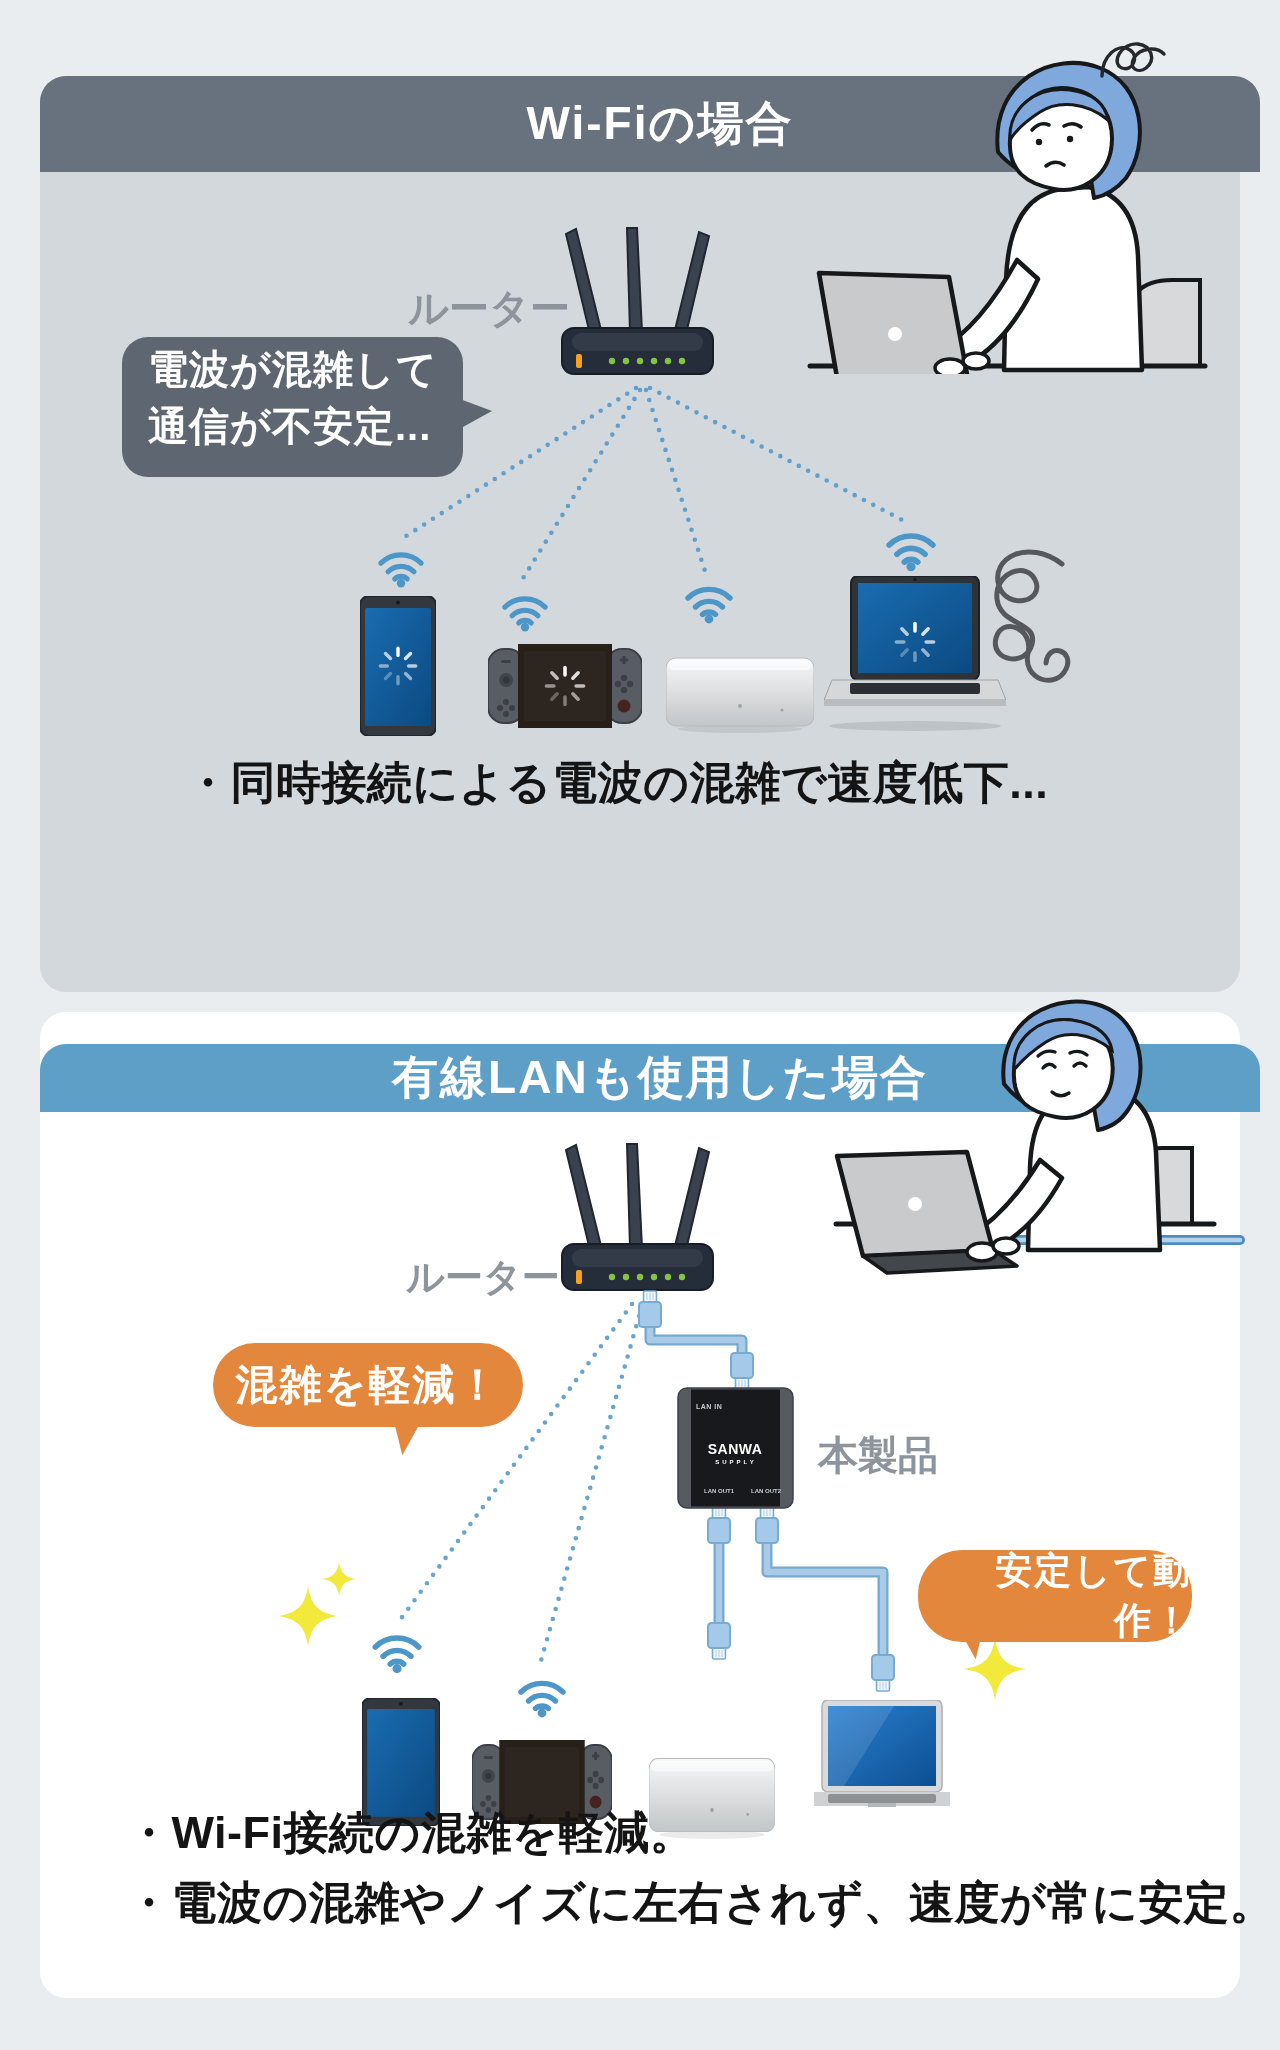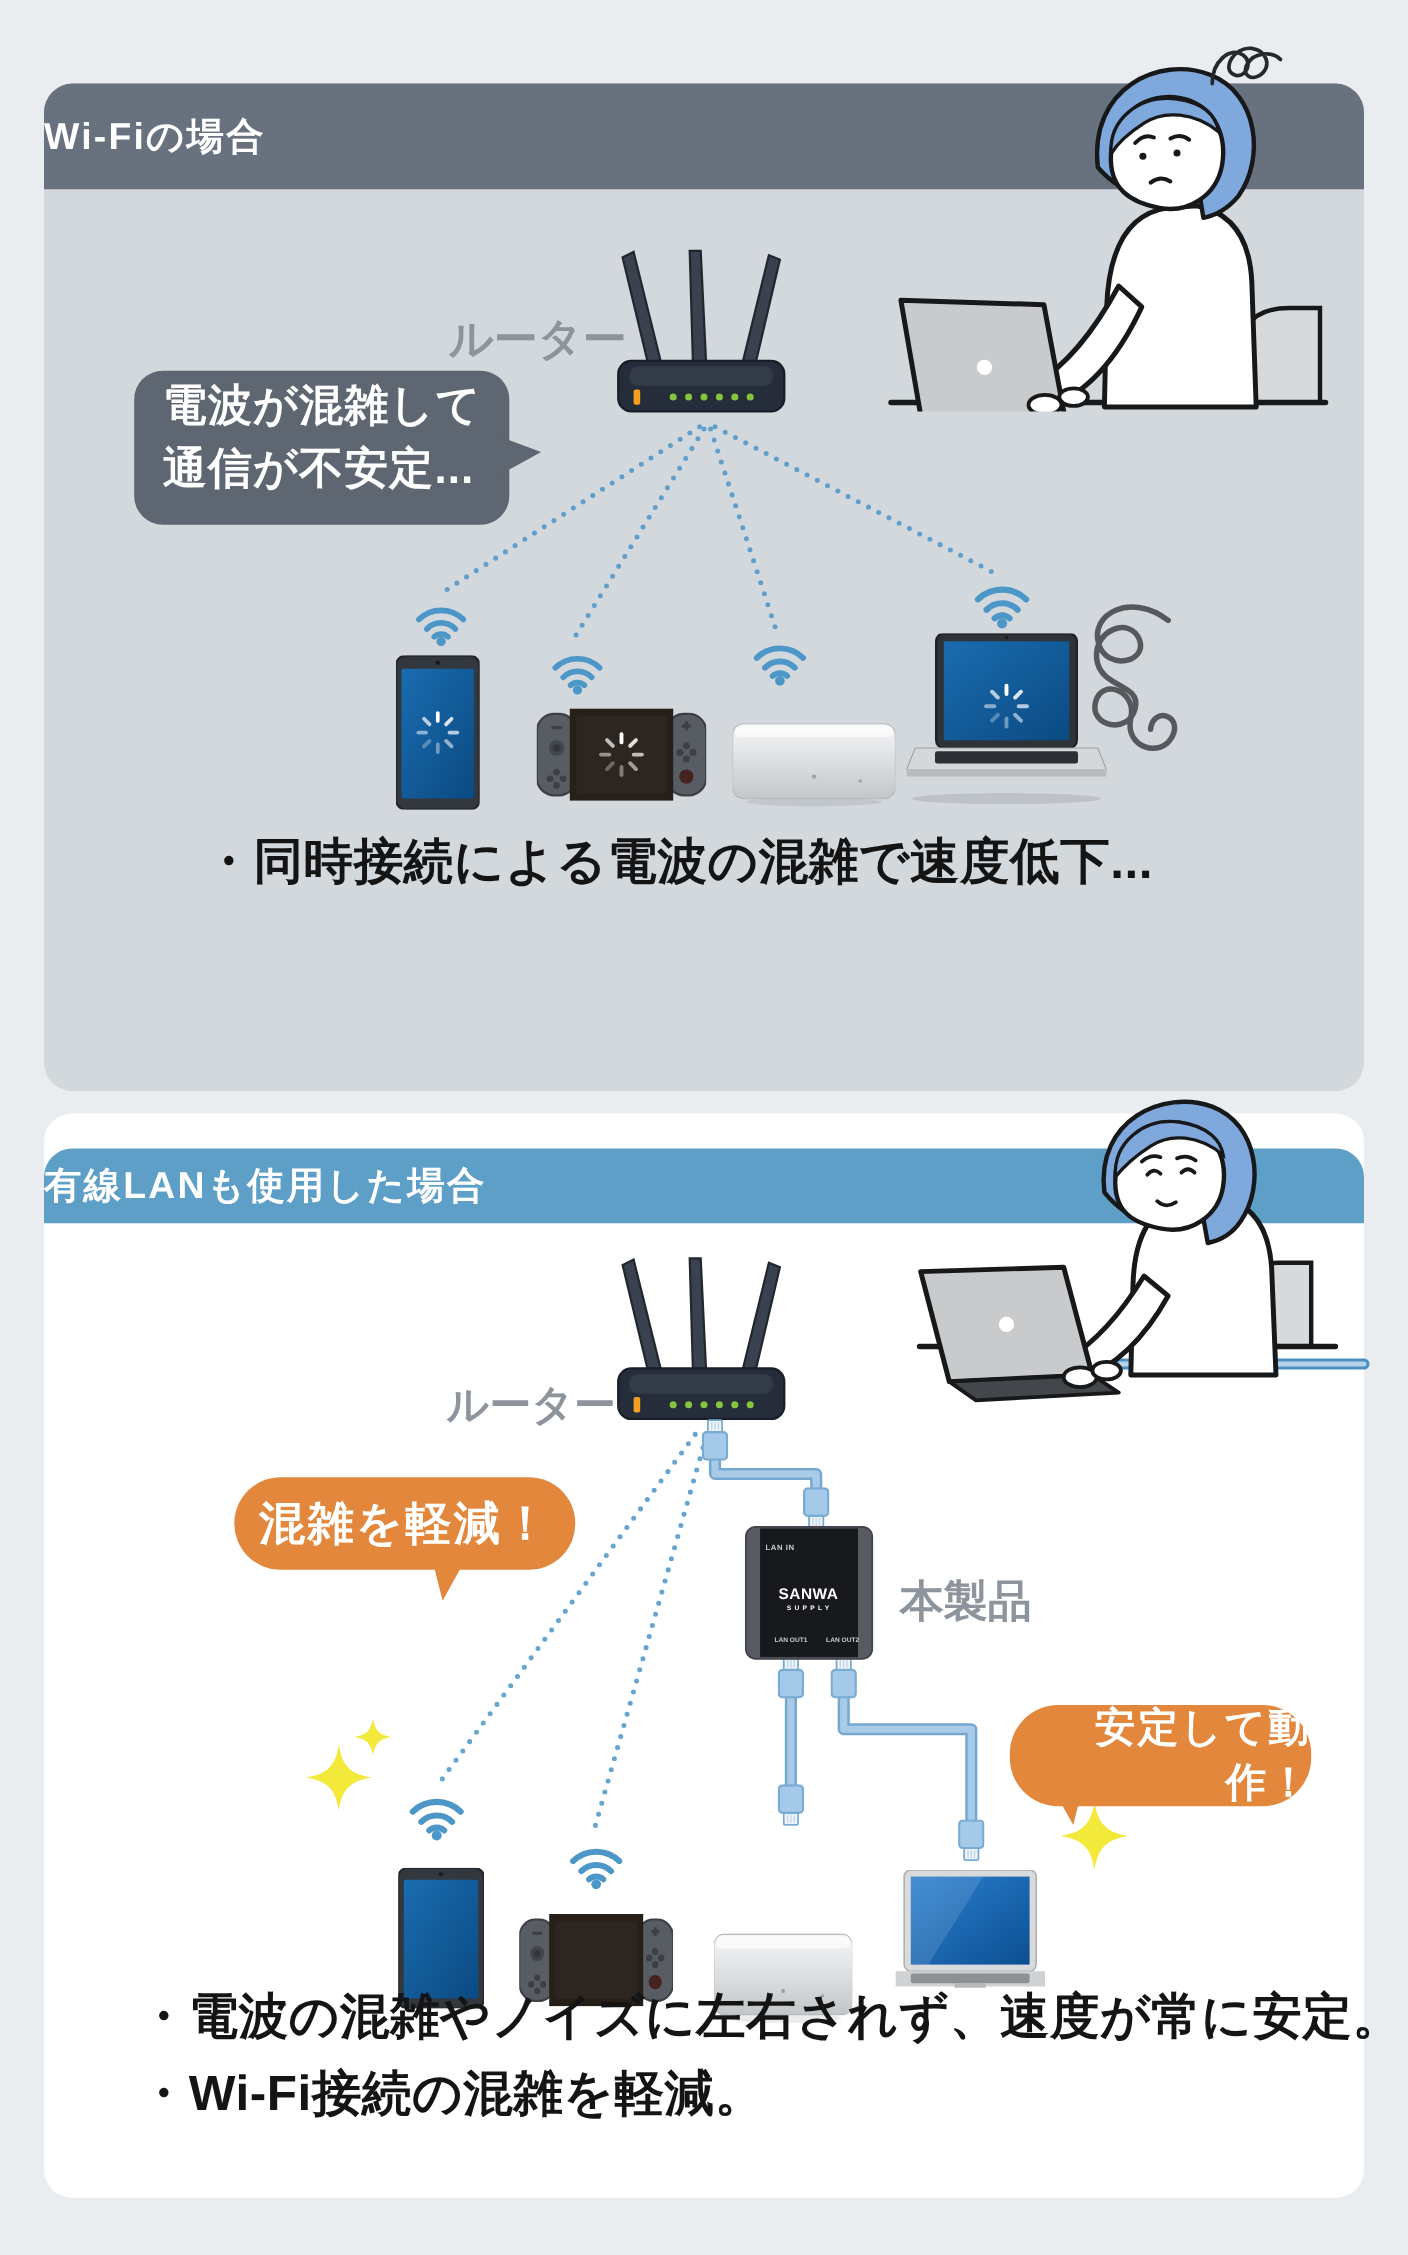--- a/index.html
+++ b/index.html
@@ -1,23 +1,23 @@
 <!DOCTYPE html>
 <html style="--page-bg: #e9edf0; --panel1-bg: #d3d8dd; --panel1-header: #68717e; --bubble-gray: #5d6671; --panel2-bg: #ffffff; --panel2-header: #5d9fc7; --bubble-orange: #e3873c; --wifi-blue: #4d96c8; --cable-blue: #aacbe8; --cable-edge: #74a8d0; --sparkle-yellow: #f2e93a; --led-green: #86c440; --led-orange: #f5a01e; --label-gray: #8e949b; --text-dark: #141414;"><head>
 <meta charset="utf-8">
 <style>
   html,body{margin:0;padding:0;background:#e9edf0;}
   .stage{position:relative;width:1280px;height:2050px;overflow:hidden;
          font-family:"Liberation Sans","DejaVu Sans",sans-serif;background:var(--page-bg,#e9edf0);}
   .abs{position:absolute;}
   .group{display:contents;}
   .panel-bg{border-radius:26px;}
-  .panel-header{display:flex;align-items:center;justify-content:flex-start;
+  .panel-header{display:flex;align-items:center;justify-content:center;
                 border-radius:26px 26px 0 0;color:#fff;font-weight:bold;
-                font-size:34px;letter-spacing:2px;z-index:1;}
+                font-size:46px;letter-spacing:2px;z-index:1;padding-left:20px;}
   .label-gray{color:var(--label-gray,#8e949b);font-weight:bold;z-index:2;font-family:Liberation Serif, serif;}
   .bubble-gray{background:var(--bubble-gray,#5d6671);color:#fff;font-weight:bold;
                font-size:40px;line-height:57px;border-radius:26px;padding:4px 0 0 26px;
                z-index:3;letter-spacing:1px;}
   .tail-right{width:0;height:0;border-top:15px solid transparent;border-bottom:22px solid transparent;
               border-left:40px solid var(--bubble-gray,#5d6671);z-index:3;}
   .bubble-orange{background:var(--bubble-orange,#e3873c);color:#fff;font-weight:bold;
                  display:flex;align-items:center;justify-content:center;
                  border-radius:44px;z-index:3;letter-spacing:2px;text-align:right;}
   .tail-orange-dr{width:0;height:0;border-top:32px solid var(--bubble-orange,#e3873c);
@@ -351,22 +351,22 @@
       </svg>
     <svg class="abs z2" style="left:649px;top:1750px" width="126" height="90" viewBox="0 0 148 84" preserveAspectRatio="none">
         <use href="#minidev"></use>
       </svg>
     <svg class="abs z2" style="left:814px;top:1700px" width="136" height="124" viewBox="0 0 136 124">
         <use href="#laptop2dev"></use>
       </svg>
 
     
     <div class="abs bullets" style="left:126px;top:1798px;">
+      <div>・Wi-Fi接続の混雑を軽減。</div>
       <div>・電波の混雑やノイズに左右されず、速度が常に安定。</div>
-      <div>・Wi-Fi接続の混雑を軽減。</div>
     </div>
   </section>
 
   
   <svg class="abs z2" style="left:816px;top:960px" width="430" height="320" viewBox="0 0 430 320">
     <g>
       <path d="M304,264 V226 Q304,188 346,188 H376 V264 Z" fill="#d7d9db" stroke="#17181a" stroke-width="4"></path>
     </g>
     <path d="M20,264 H398" stroke="#17181a" stroke-width="5" stroke-linecap="round"></path>
     <g>

